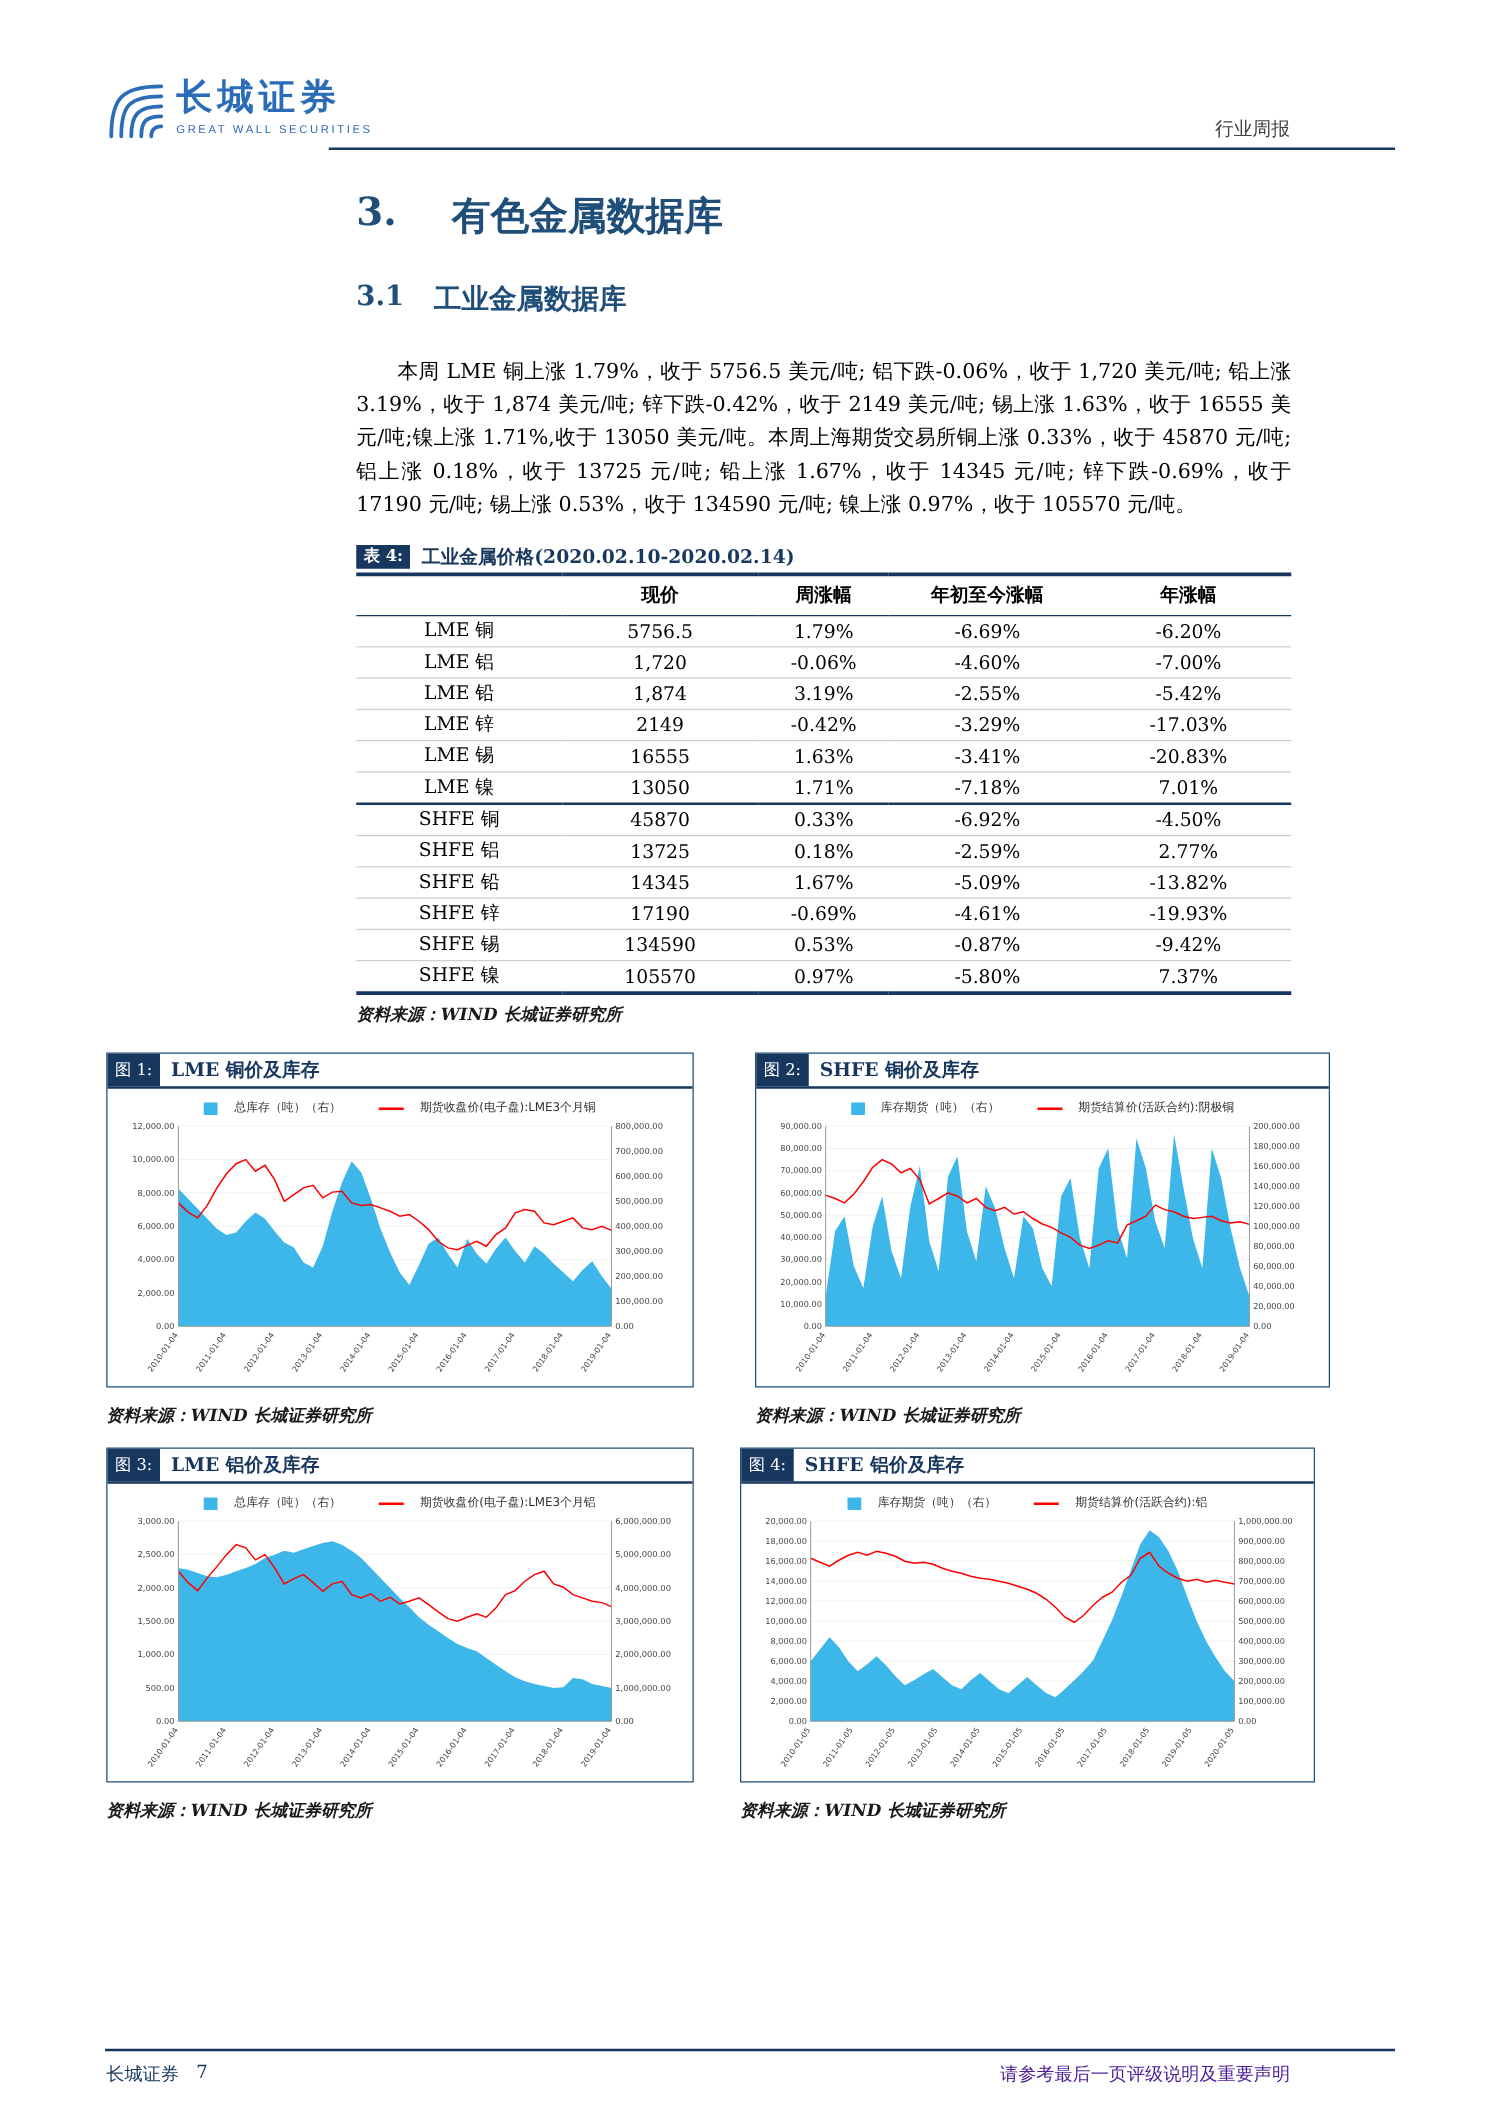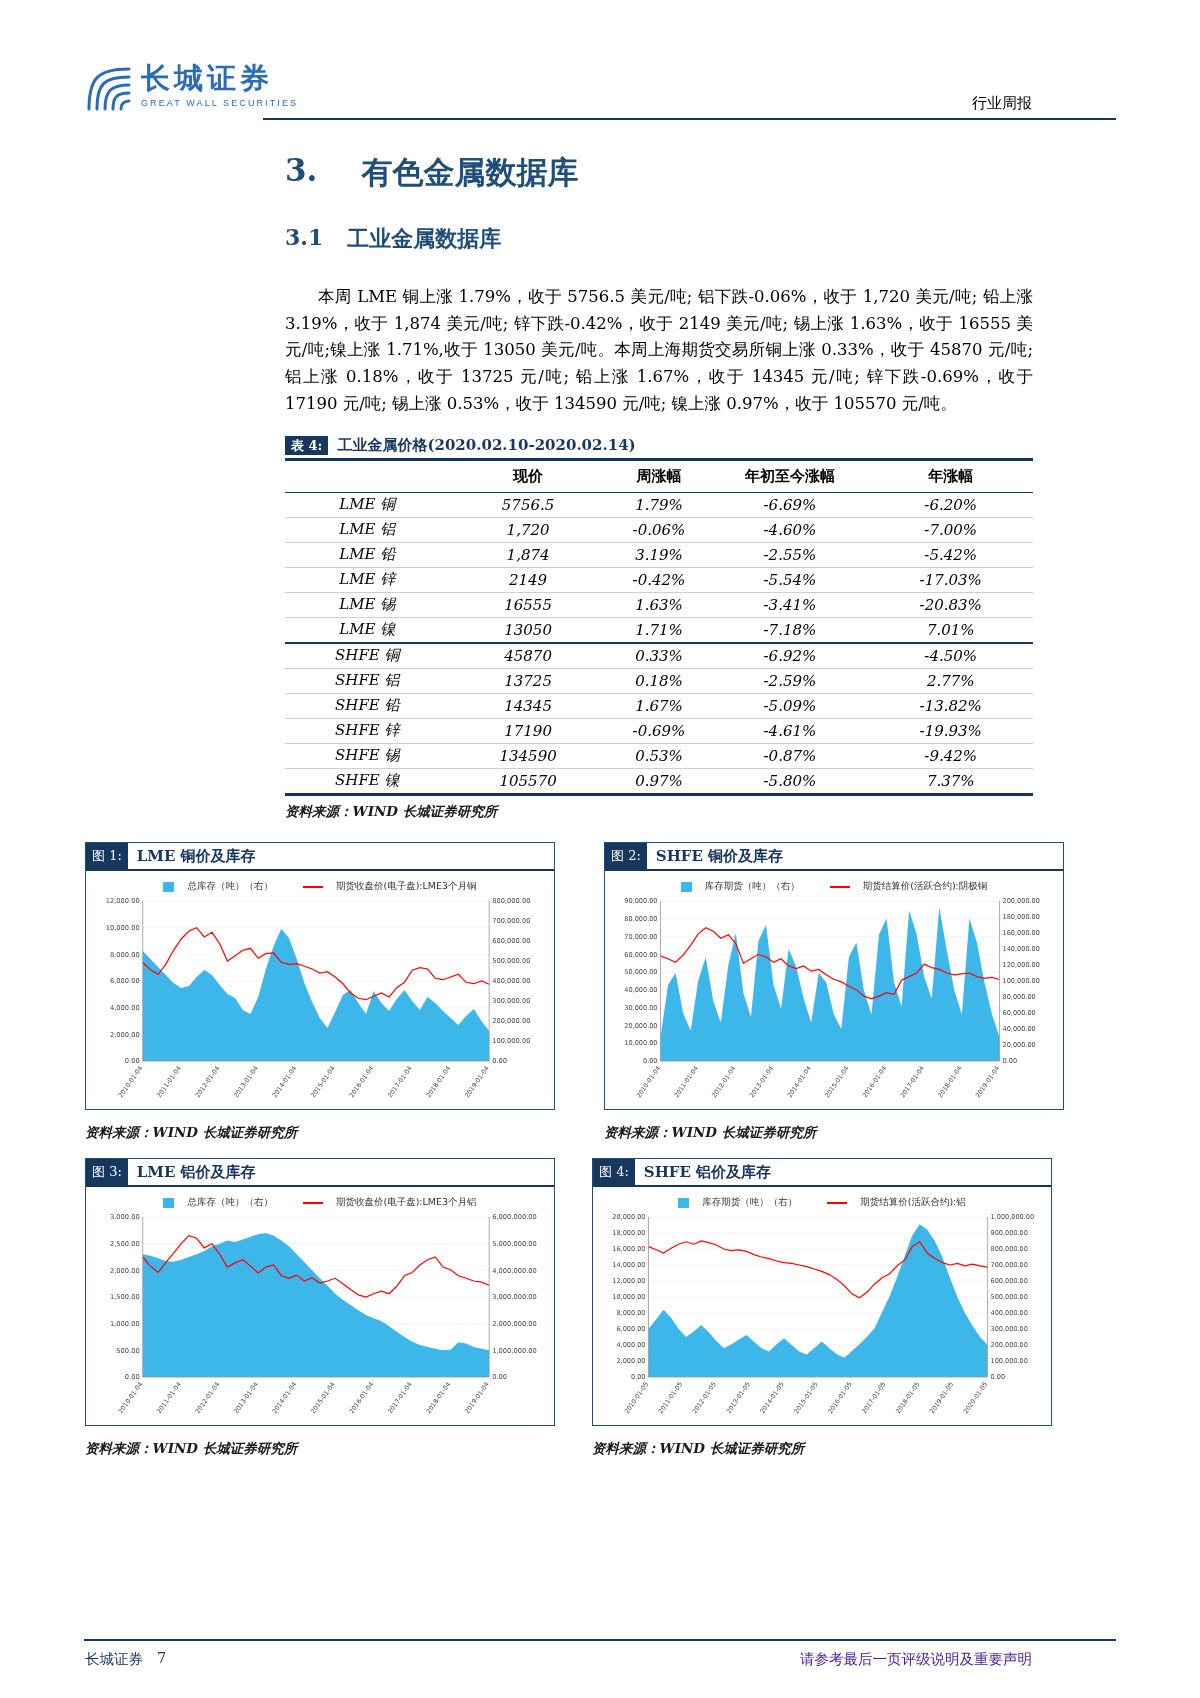--- a/index.html
+++ b/index.html
@@ -7,39 +7,39 @@
         font-family:"DejaVu Serif","Liberation Serif",serif;color:#000;}
 
   
   .logo{position:absolute;left:84px;top:64px;display:flex;align-items:flex-start;gap:9px;}
   .logo-mark{width:48px;height:48px;}
   .logo-texts{display:flex;flex-direction:column;line-height:1;}
   .logo-cn{font-family:"Liberation Sans","DejaVu Sans",sans-serif;font-weight:bold;font-size:29px;
            color:#2B6CB8;letter-spacing:4px;}
   .logo-en{font-family:"Liberation Sans","DejaVu Sans",sans-serif;font-size:9px;color:#2B6CB8;
            letter-spacing:2.1px;margin-top:6px;}
-  .report-type{position:absolute;top:94px;right:168px;color:#000000;font-size:15px;}
+  .report-type{position:absolute;top:94px;right:168px;color:#404040;font-size:15px;}
   .header-rule{position:absolute;top:118px;left:263px;right:84px;height:2px;background:#17375E;}
 
   
   .content{position:absolute;left:285px;top:152px;width:748px;}
   .h1{display:flex;gap:44px;color:#1F4E79;font-weight:bold;font-size:31px;margin:0 0 30px 0;}
   .h2{display:flex;gap:24px;color:#1F4E79;font-weight:bold;font-size:22px;margin:0 0 30px 0;}
   .body-par{font-size:16.5px;line-height:1.62;text-align:justify;text-indent:2em;margin:0 0 16px 0;}
 
   
   .table-block{width:748px;}
   .table-title-bar{display:flex;align-items:center;height:24px;margin-bottom:0;}
   .chip{background:#17375E;color:#fff;font-weight:bold;font-size:13px;padding:3px 6px;line-height:1;
         white-space:nowrap;}
   .table-title{color:#17375E;font-weight:bold;font-size:15px;margin-left:9px;white-space:nowrap;}
   table.metals{width:100%;border-collapse:collapse;border-top:3px solid #17375E;
                border-bottom:3px solid #17375E;font-size:15px;}
   table.metals th{font-weight:bold;text-align:center;padding:6px 2px;border-bottom:1.5px solid #17375E;}
-  table.metals td{text-align:center;padding:2.5px 2px;border-bottom:1px solid #cfcfcf;font-style:italic;}
+  table.metals td{text-align:center;padding:2.5px 2px;border-bottom:1px solid #cfcfcf;}
   table.metals tr.group-end td{border-bottom:2px solid #17375E;}
   table.metals tr:last-child td{border-bottom:none;}
   col.c1{width:22%;}col.c2{width:21%;}col.c3{width:14%;}col.c4{width:21%;}col.c5{width:22%;}
   .source{font-style:italic;font-weight:bold;font-size:13.5px;color:#1a1a1a;margin-top:7px;}
 
   
   .fig-wrap{position:absolute;}
   .fig1{left:85px;top:842px;width:470px;}
   .fig2{left:592px;top:842px;width:460px;padding-left:12px;}
   .fig3{left:85px;top:1158px;width:470px;}
@@ -138,21 +138,21 @@
               <td>LME 铅</td>
               <td>1,874</td>
               <td>3.19%</td>
               <td>-2.55%</td>
               <td>-5.42%</td>
             </tr>
             <tr>
               <td>LME 锌</td>
               <td>2149</td>
               <td>-0.42%</td>
-              <td>-5.54%</td>
+              <td>-3.29%</td>
               <td>-17.03%</td>
             </tr>
             <tr>
               <td>LME 锡</td>
               <td>16555</td>
               <td>1.63%</td>
               <td>-3.41%</td>
               <td>-20.83%</td>
             </tr>
             <tr class="group-end">

